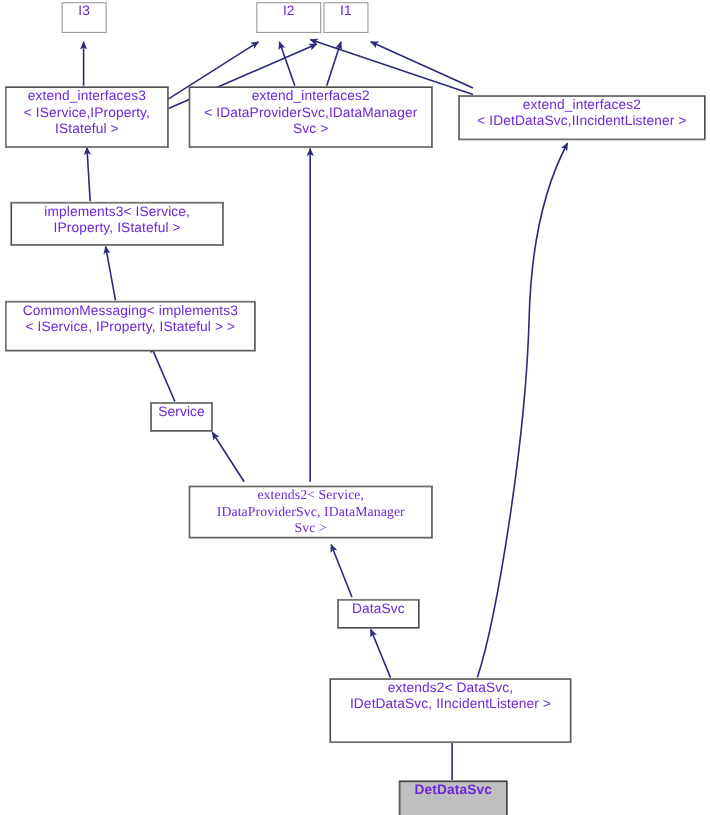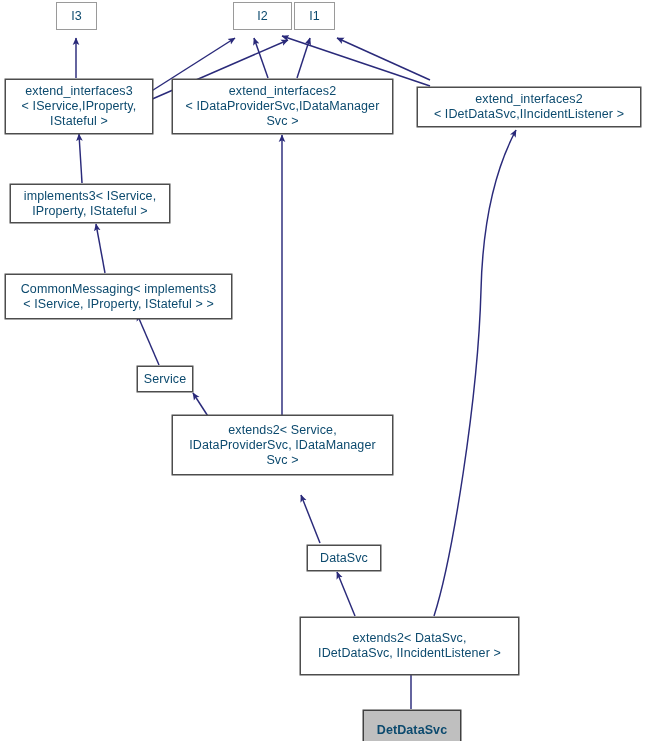--- a/index.html
+++ b/index.html
@@ -22,26 +22,25 @@
     left: 0;
     top: 0;
     width: 645px;
     height: 741px;
     pointer-events: none;
   }
   .node {
     position: absolute;
     box-sizing: border-box;
     display: flex;
-    align-items: center;
     justify-content: center;
     text-align: center;
     background: #ffffff;
     border: 1px solid #000000;
-    color: #0c4a6e;
+    color: #6d28d9;
     font-size: 12.5px;
     line-height: 15px;
     letter-spacing: 0.1px;
     white-space: pre-line;
     z-index: 2;
   }
   .node.light {
     border: 1px solid #9a9a9a;
   }
   .node.thick {
@@ -127,35 +126,35 @@
     <span class="lbl">extend_interfaces2
 &lt; IDataProviderSvc,IDataManager
 Svc &gt;</span>
   </div>
 
   <div class="node thick" style="left:417px; top:87px; width:224px; height:40px;">
     <span class="lbl">extend_interfaces2
 &lt; IDetDataSvc,IIncidentListener &gt;</span>
   </div>
 
-  <div class="node thick" style="left:10px; top:184px; width:160px; height:39px;">
+  <div class="node thick" style="left:10px; top:184px; width:193px; height:39px;">
     <span class="lbl">implements3&lt; IService,
 IProperty, IStateful &gt;</span>
   </div>
 
   <div class="node thick" style="left:5px; top:274px; width:227px; height:45px;">
     <span class="lbl">CommonMessaging&lt; implements3
 &lt; IService, IProperty, IStateful &gt; &gt;</span>
   </div>
 
   <div class="node thick" style="left:137px; top:366px; width:56px; height:26px;">
     <span class="lbl">Service</span>
   </div>
 
-  <div class="node thick" style="left:172px; top:415px; width:221px; height:60px;">
+  <div class="node thick" style="left:172px; top:442px; width:221px; height:47px;font-family:Liberation Serif, serif;">
     <span class="lbl">extends2&lt; Service,
 IDataProviderSvc, IDataManager
 Svc &gt;</span>
   </div>
 
   <div class="node thick" style="left:307px; top:545px; width:74px; height:26px;">
     <span class="lbl">DataSvc</span>
   </div>
 
   <div class="node thick" style="left:300px; top:617px; width:219px; height:58px;">

